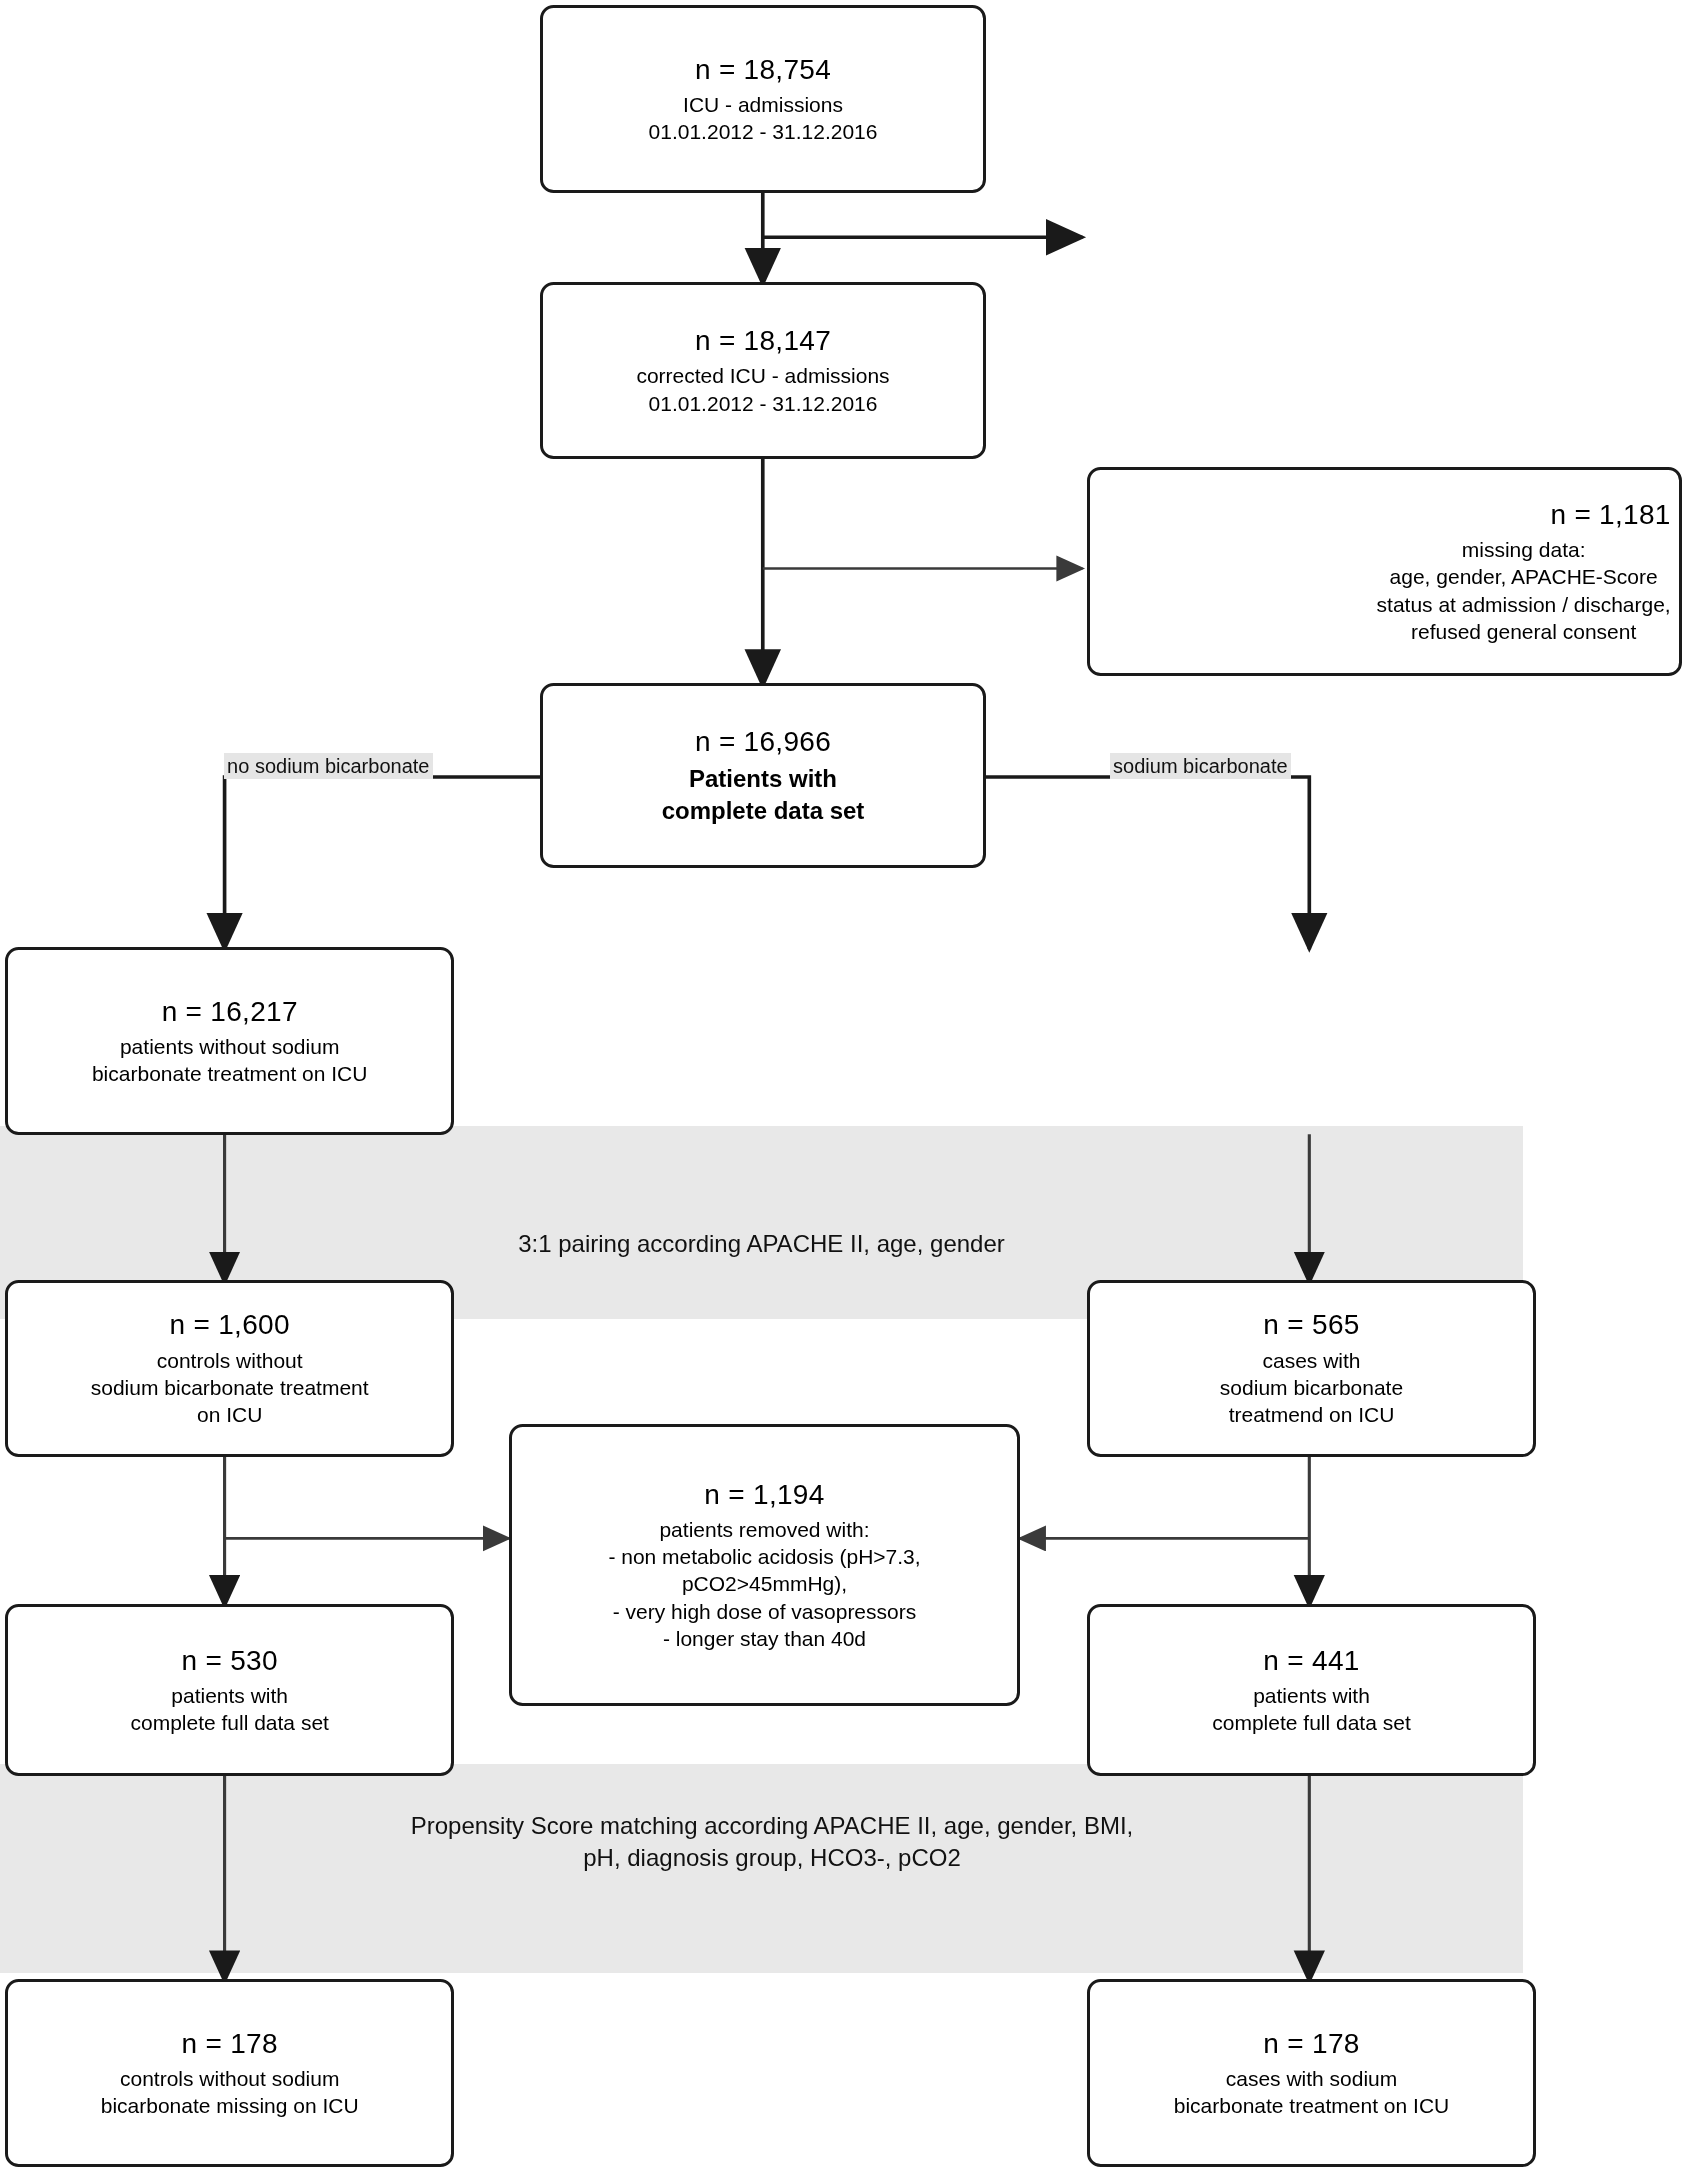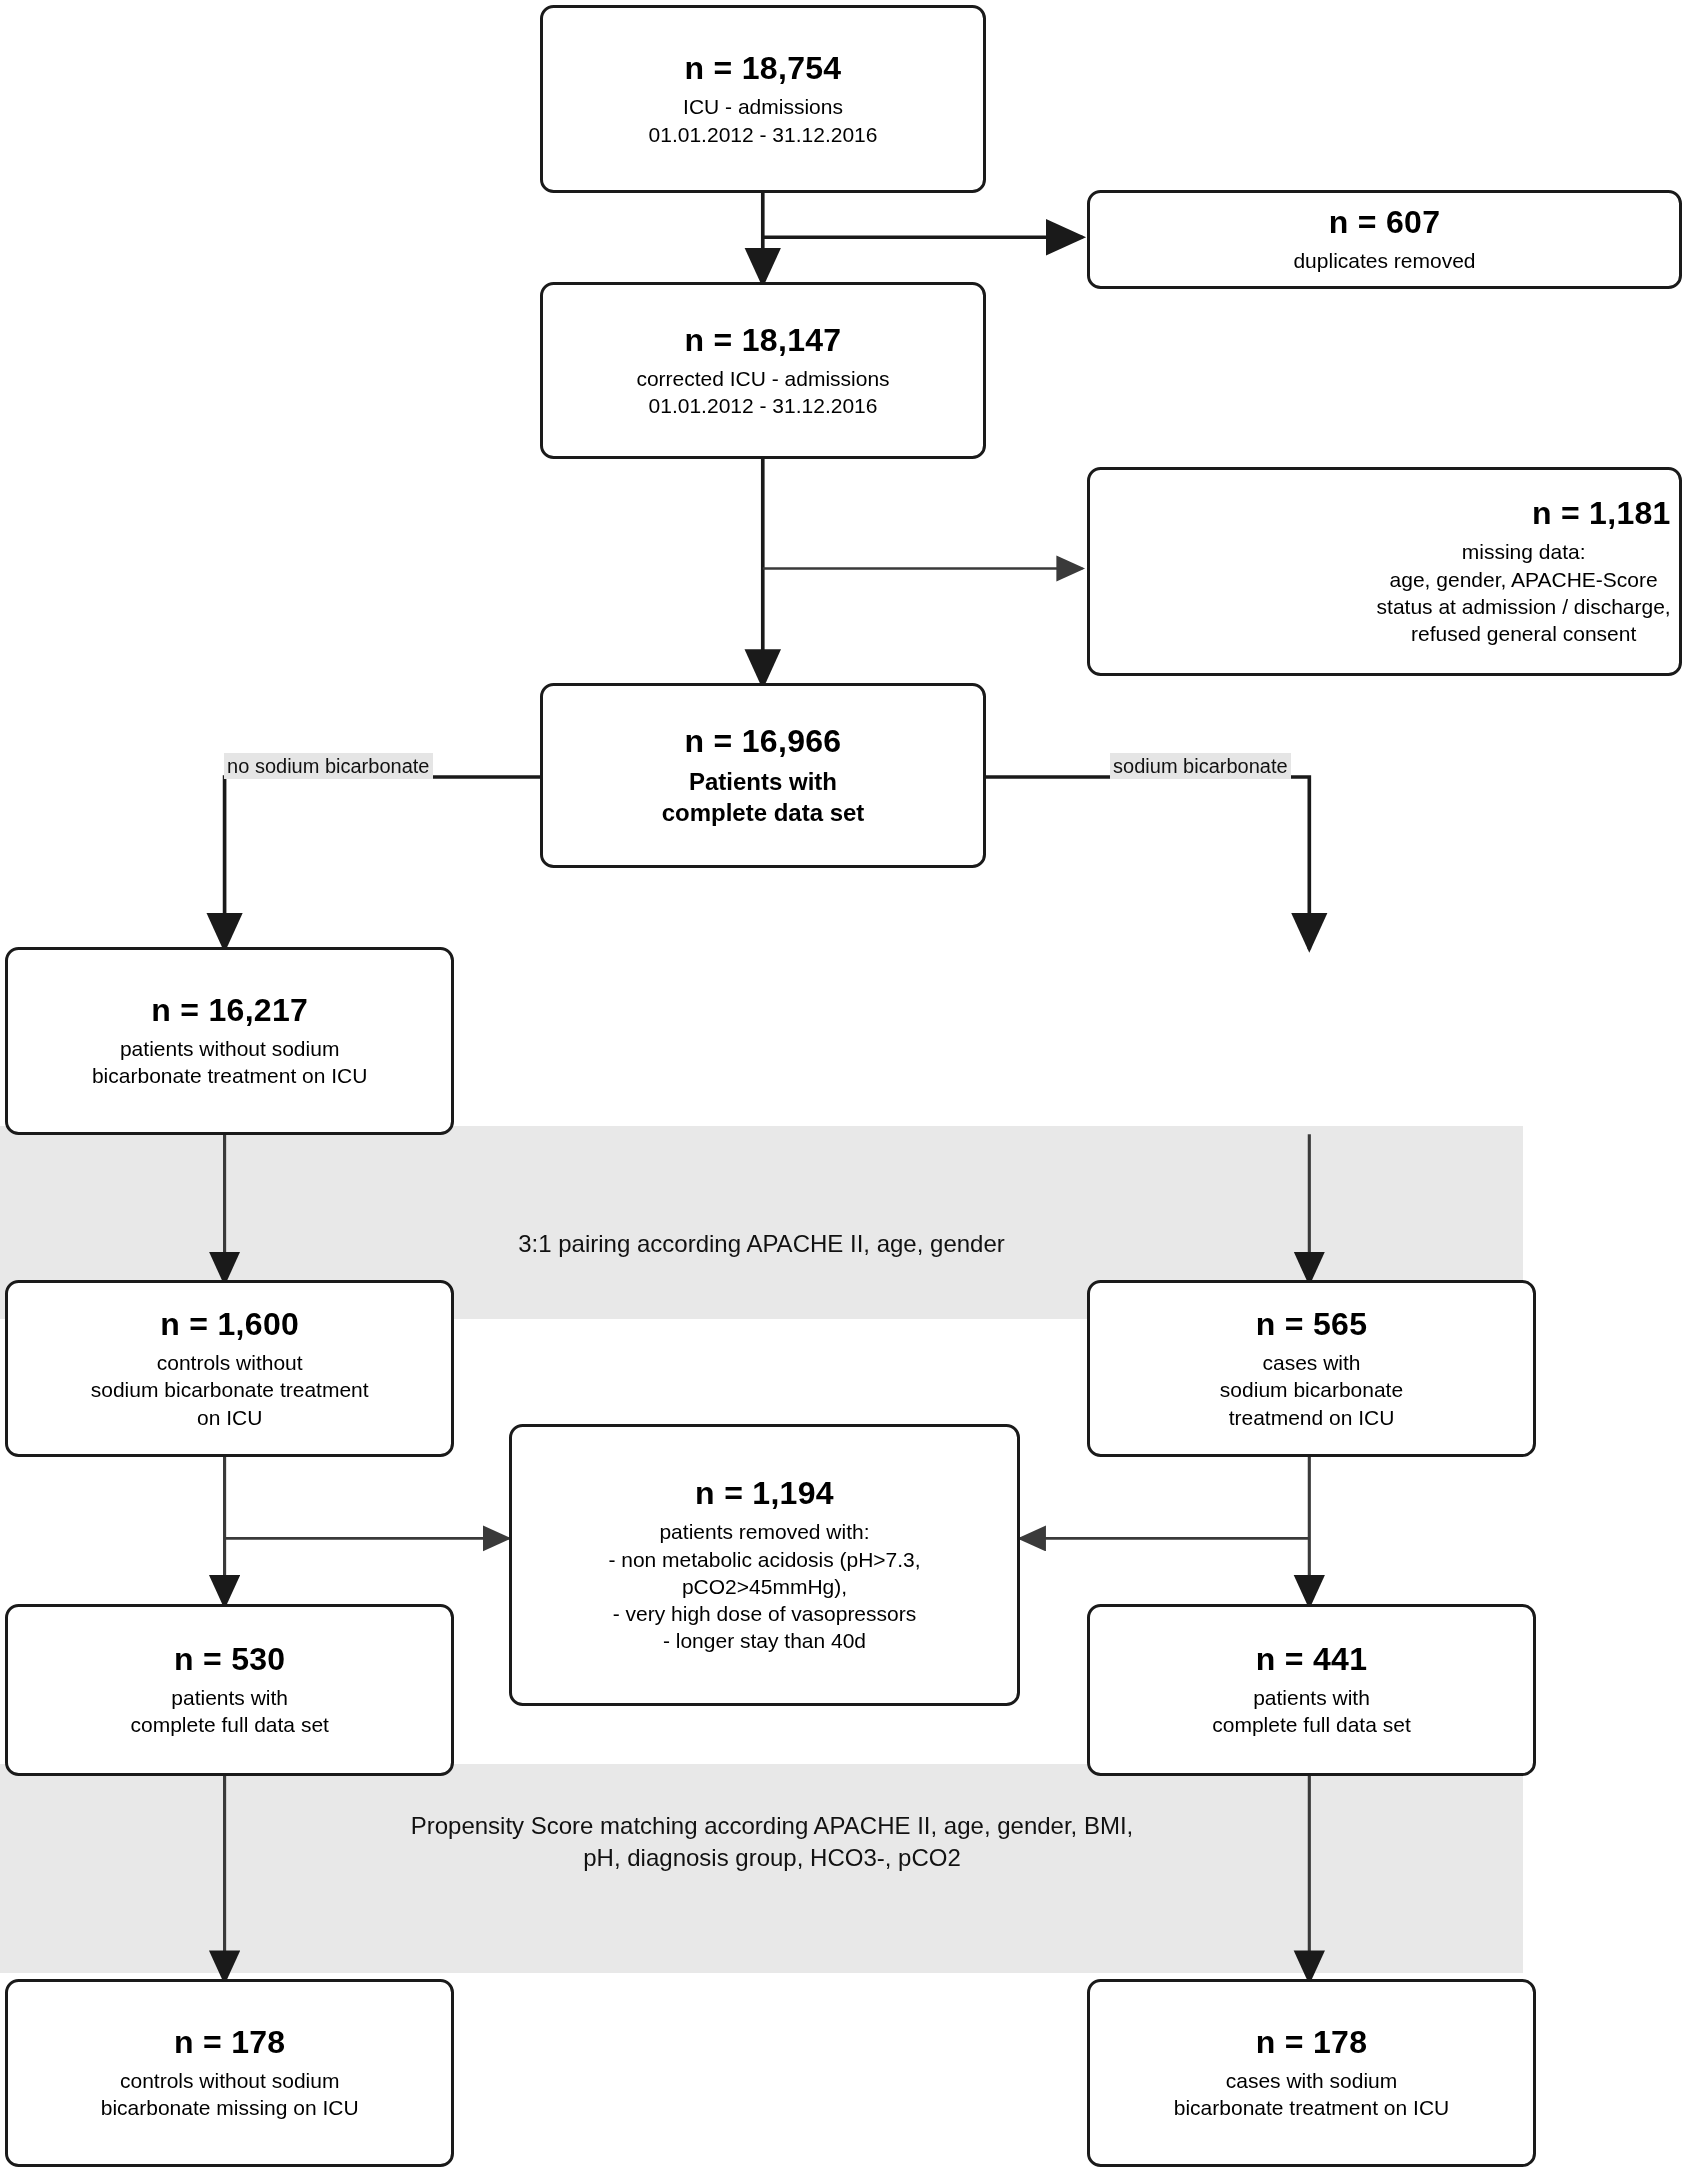--- a/index.html
+++ b/index.html
@@ -31,22 +31,22 @@
     background: #ffffff;
     display: flex;
     flex-direction: column;
     align-items: center;
     justify-content: center;
     text-align: center;
     padding: 5.2px 8.3px;
     z-index: 3;
   }
   .n-title {
-    font-weight: bold;
-    font-size: 32px;
+    font-weight: normal;
+    font-size: 28px;
     line-height: 1.18;
     letter-spacing: 0.3px;
     margin-bottom: 5.2px;
   }
   .n-body {
     font-size: 21px;
     line-height: 1.30;
   }
   .n-body.bold {
     font-weight: bold;
@@ -143,26 +143,20 @@
   </div>
 
   <div class="node" style="left:540px; top:5.2px; width:446px; height:188px;">
     <div class="n-title">n = 18,754</div>
     <div class="n-body">
       <span class="ln">ICU - admissions</span>
       <span class="ln">01.01.2012 - 31.12.2016</span>
     </div>
   </div>
 
-  <div class="node" style="left:1087px; top:190px; width:595px; height:99px;">
-    <div class="n-title">n = 607</div>
-    <div class="n-body">
-      <span class="ln">duplicates removed</span>
-    </div>
-  </div>
 
   <div class="node" style="left:540px; top:282px; width:446px; height:177px;">
     <div class="n-title">n = 18,147</div>
     <div class="n-body">
       <span class="ln">corrected ICU - admissions</span>
       <span class="ln">01.01.2012 - 31.12.2016</span>
     </div>
   </div>
 
   <div class="node" style="left:1087px; top:467px; width:595px; height:209px;align-items:flex-end;">

